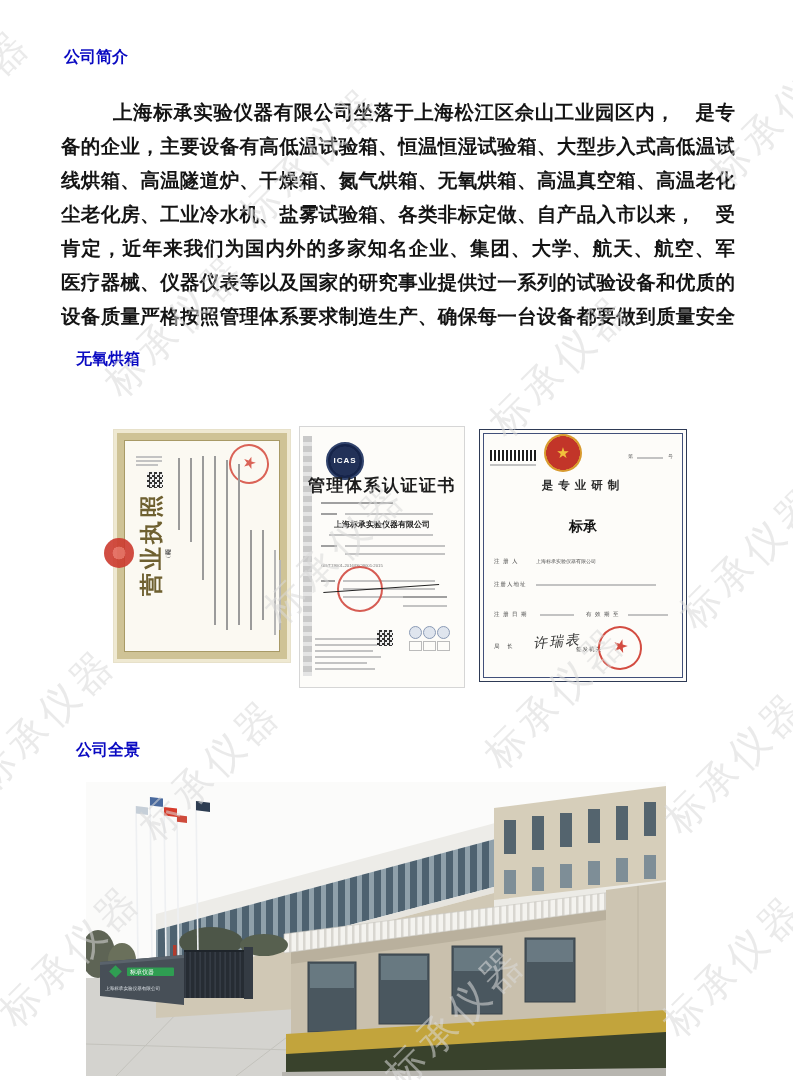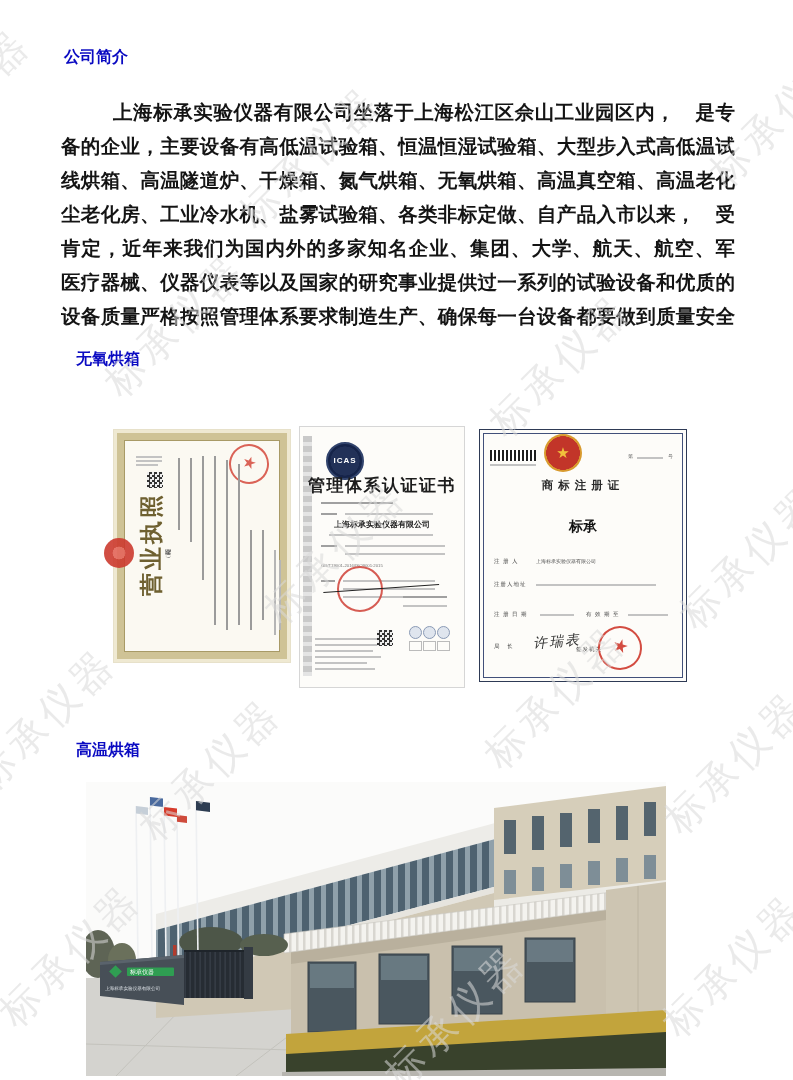--- a/index.html
+++ b/index.html
@@ -169,37 +169,37 @@
     <div class="mark-box" style="left:138px"></div>
   </div>
 
   <div class="cert cert3">
     <div class="cert3-barcode"></div>
     <div class="bar light" style="left:12px;top:36px;width:46px;height:1.5px"></div>
     <div class="cert3-emblem">★</div>
     <div class="c3num" style="left:150px;top:25px">第</div>
     <div class="bar light" style="left:159px;top:29px;width:26px;height:1.5px"></div>
     <div class="c3num" style="left:190px;top:25px">号</div>
-    <div class="cert3-title">商标注册证</div>
+    <div class="cert3-title">是专业研制</div>
     <div class="cert3-tm">标承</div>
     <div class="c3lbl" style="left:16px;top:130px">注 册 人</div>
     <div class="c3val" style="left:58px;top:130px">上海标承实验仪器有限公司</div>
     <div class="c3lbl" style="left:16px;top:153px">注册人地址</div>
     <div class="bar light" style="left:58px;top:156px;width:120px;height:1.5px"></div>
     <div class="c3lbl" style="left:16px;top:183px">注 册 日 期</div>
     <div class="bar light" style="left:62px;top:186px;width:34px;height:1.5px"></div>
     <div class="c3lbl" style="left:108px;top:183px">有 效 期 至</div>
     <div class="bar light" style="left:150px;top:186px;width:40px;height:1.5px"></div>
     <div class="c3lbl" style="left:16px;top:215px">局　长</div>
     <div class="cert3-sig">许瑞表</div>
     <div class="c3lbl" style="left:98px;top:218px">签发机关</div>
     <div class="cert3-seal">★</div>
   </div>
 
-  <div class="h-blue" style="left:76px;top:740px">高温烘箱</div>
+  <div class="h-blue" style="left:76px;top:740px">公司全景</div>
 
   <div class="photo">
     <svg viewBox="0 0 580 294" width="580" height="294">
       <defs>
         <pattern id="ribbon" width="12" height="8" patternUnits="userSpaceOnUse">
           <rect width="12" height="8" fill="#8fa0aa"></rect>
             <rect width="7" height="8" fill="#4e6270"></rect>
         </pattern>
         <pattern id="awn" width="7" height="6" patternUnits="userSpaceOnUse">
           <rect width="7" height="6" fill="#f4f3ef"></rect>

